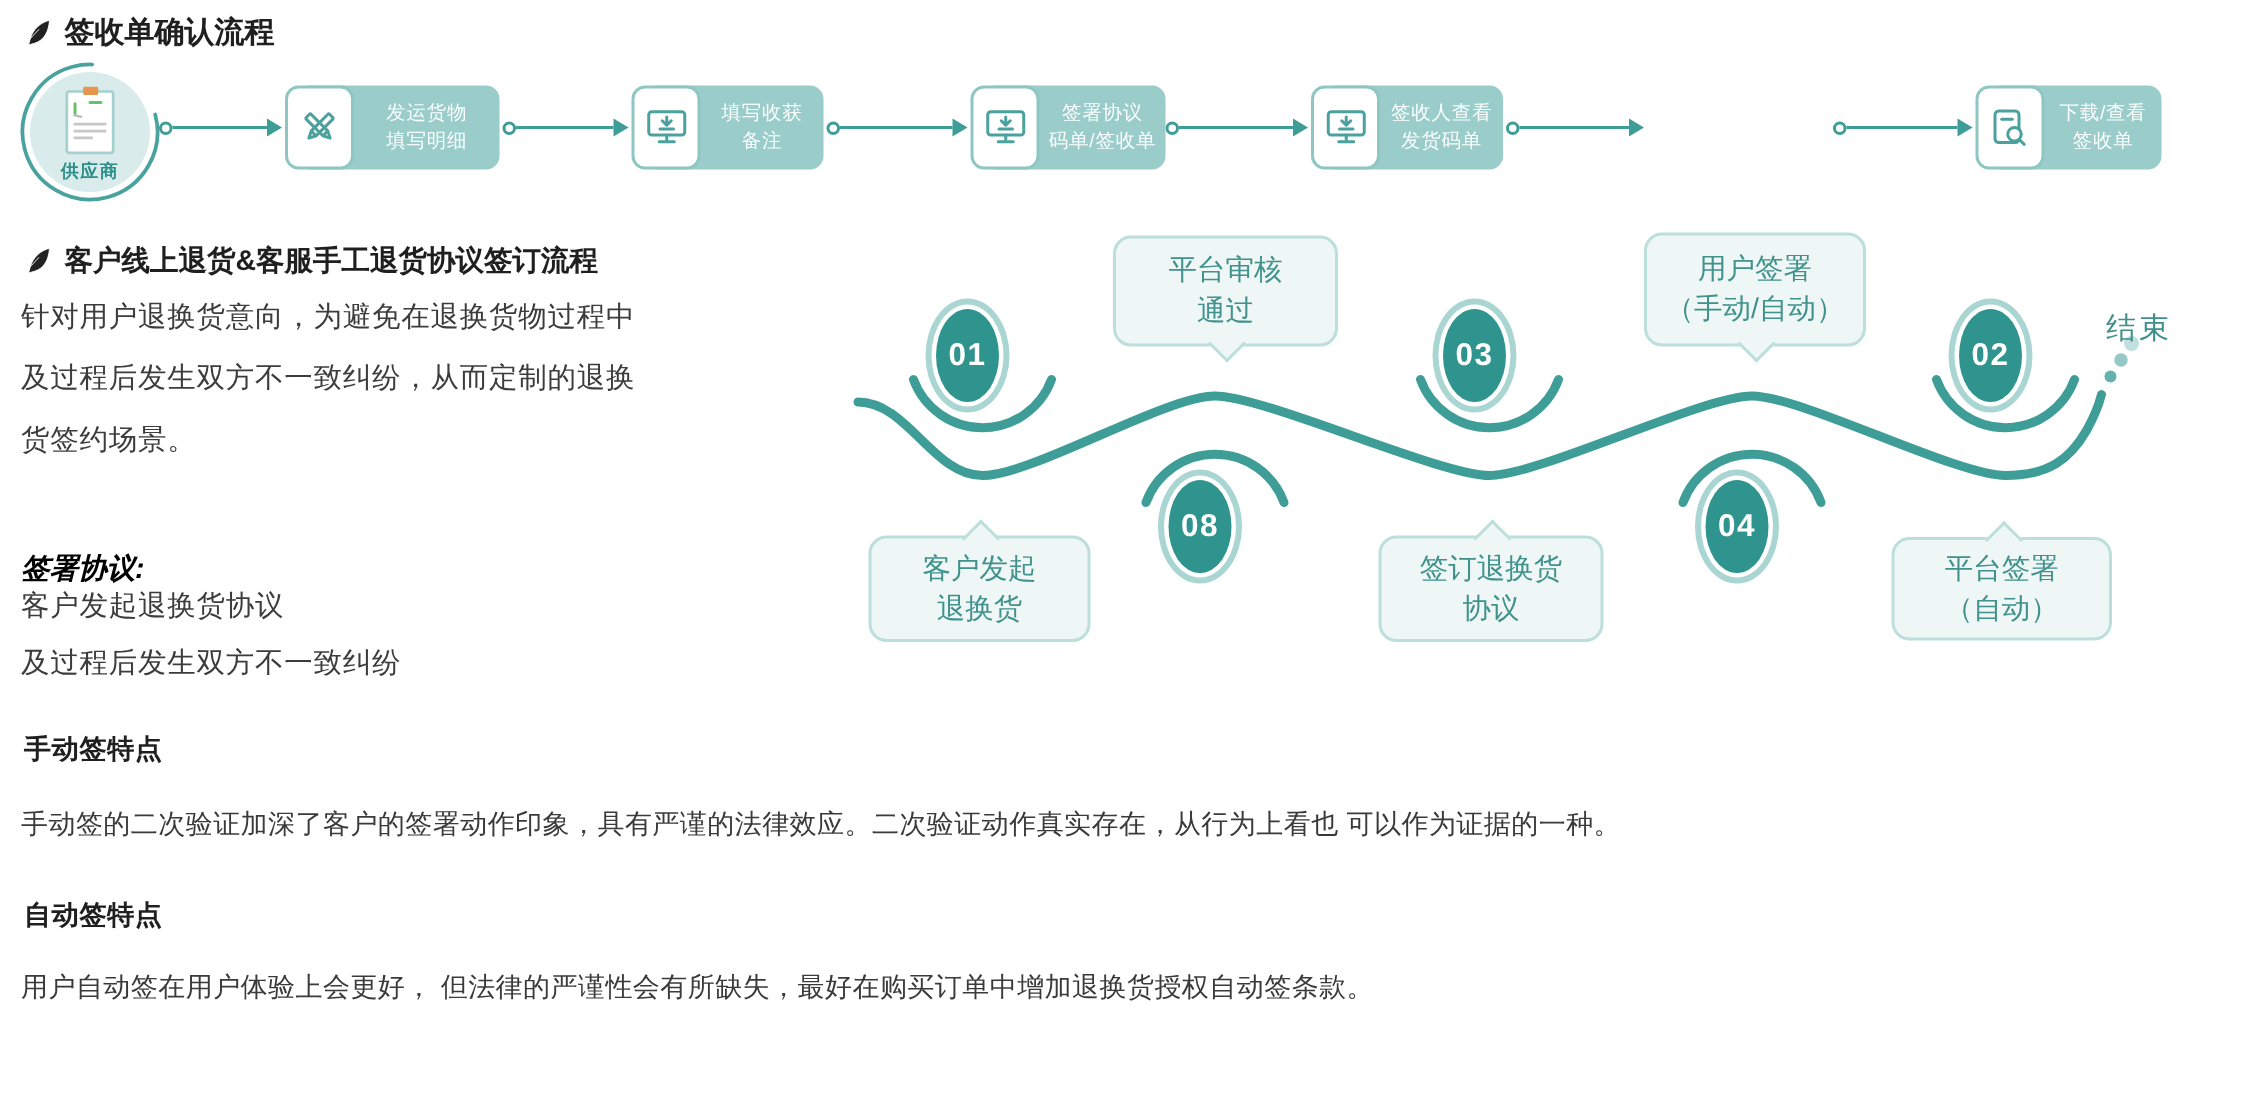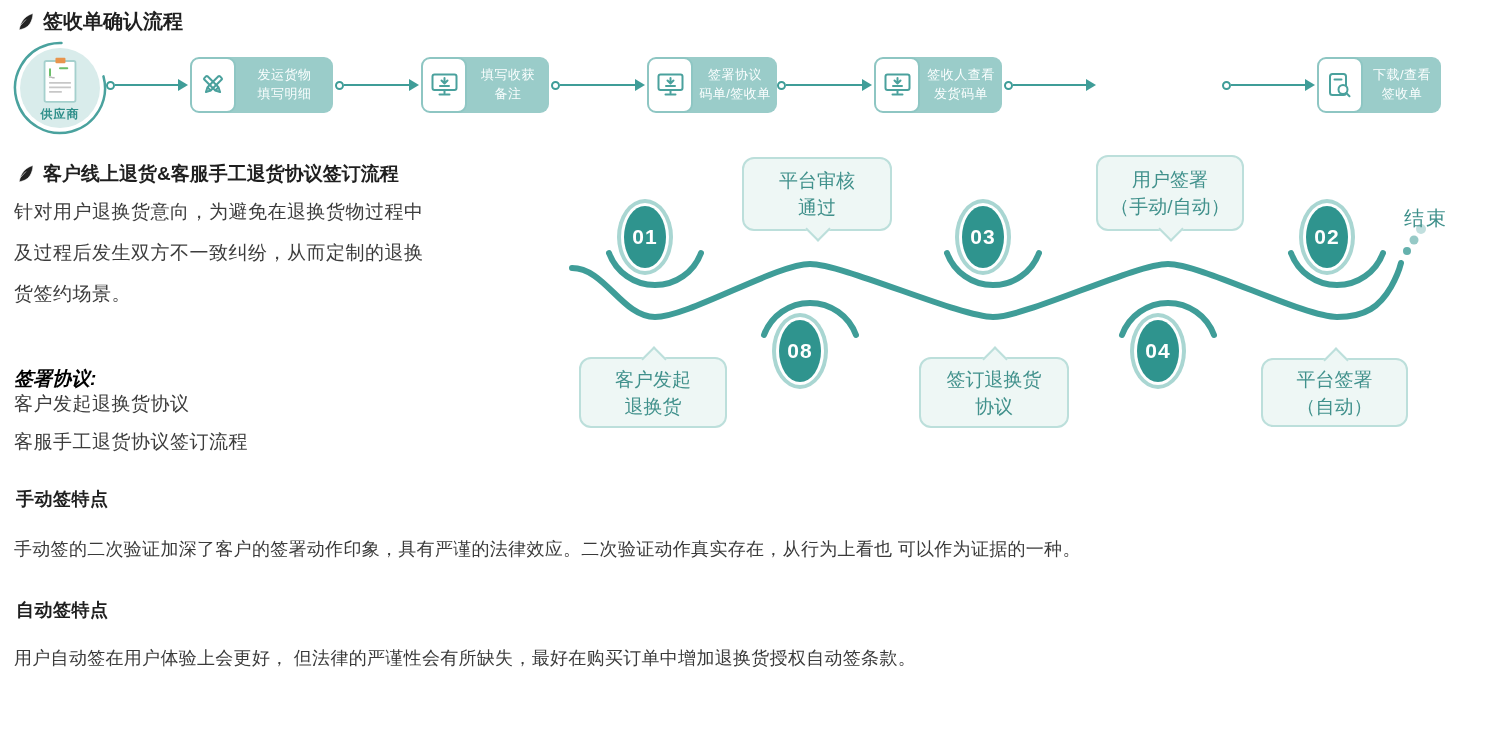--- a/index.html
+++ b/index.html
@@ -224,21 +224,21 @@
     <path d="M15 0.5 C9 2 4 6.5 2.2 12.8 L1 17 L5.2 15.8 C11.5 13.8 14.5 8 15 0.5 Z M2.2 12.8 L8 6.5" fill="#222" stroke="#fff" stroke-width="0.6"></path>
   </svg>
   <span class="t">客户线上退货&amp;客服手工退货协议签订流程</span>
 </div>
 
 <div class="abs" id="intro">针对用户退换货意向，为避免在退换货物过程中
 及过程后发生双方不一致纠纷，从而定制的退换
 货签约场景。</div>
 <div class="abs" id="sign-head">签署协议:</div>
 <div class="abs sign-item" id="sign-item-0">客户发起退换货协议</div>
-<div class="abs sign-item" id="sign-item-1">客服手工退货协议签订流程</div>
+<div class="abs sign-item" id="sign-item-1">及过程后发生双方不一致纠纷</div>
 
 <svg id="wave-svg" viewBox="0 0 945 300">
   <g stroke="#3f9d98" stroke-width="6" fill="none" stroke-linecap="round">
 
     <path d="M 12 118
              C 45 118, 62 167, 95 167
              C 128 167, 217 114, 250 114
              C 283 114, 400 167, 433 167
              C 466 167, 575 114, 608 114
              C 641 114, 744 167, 777 167

